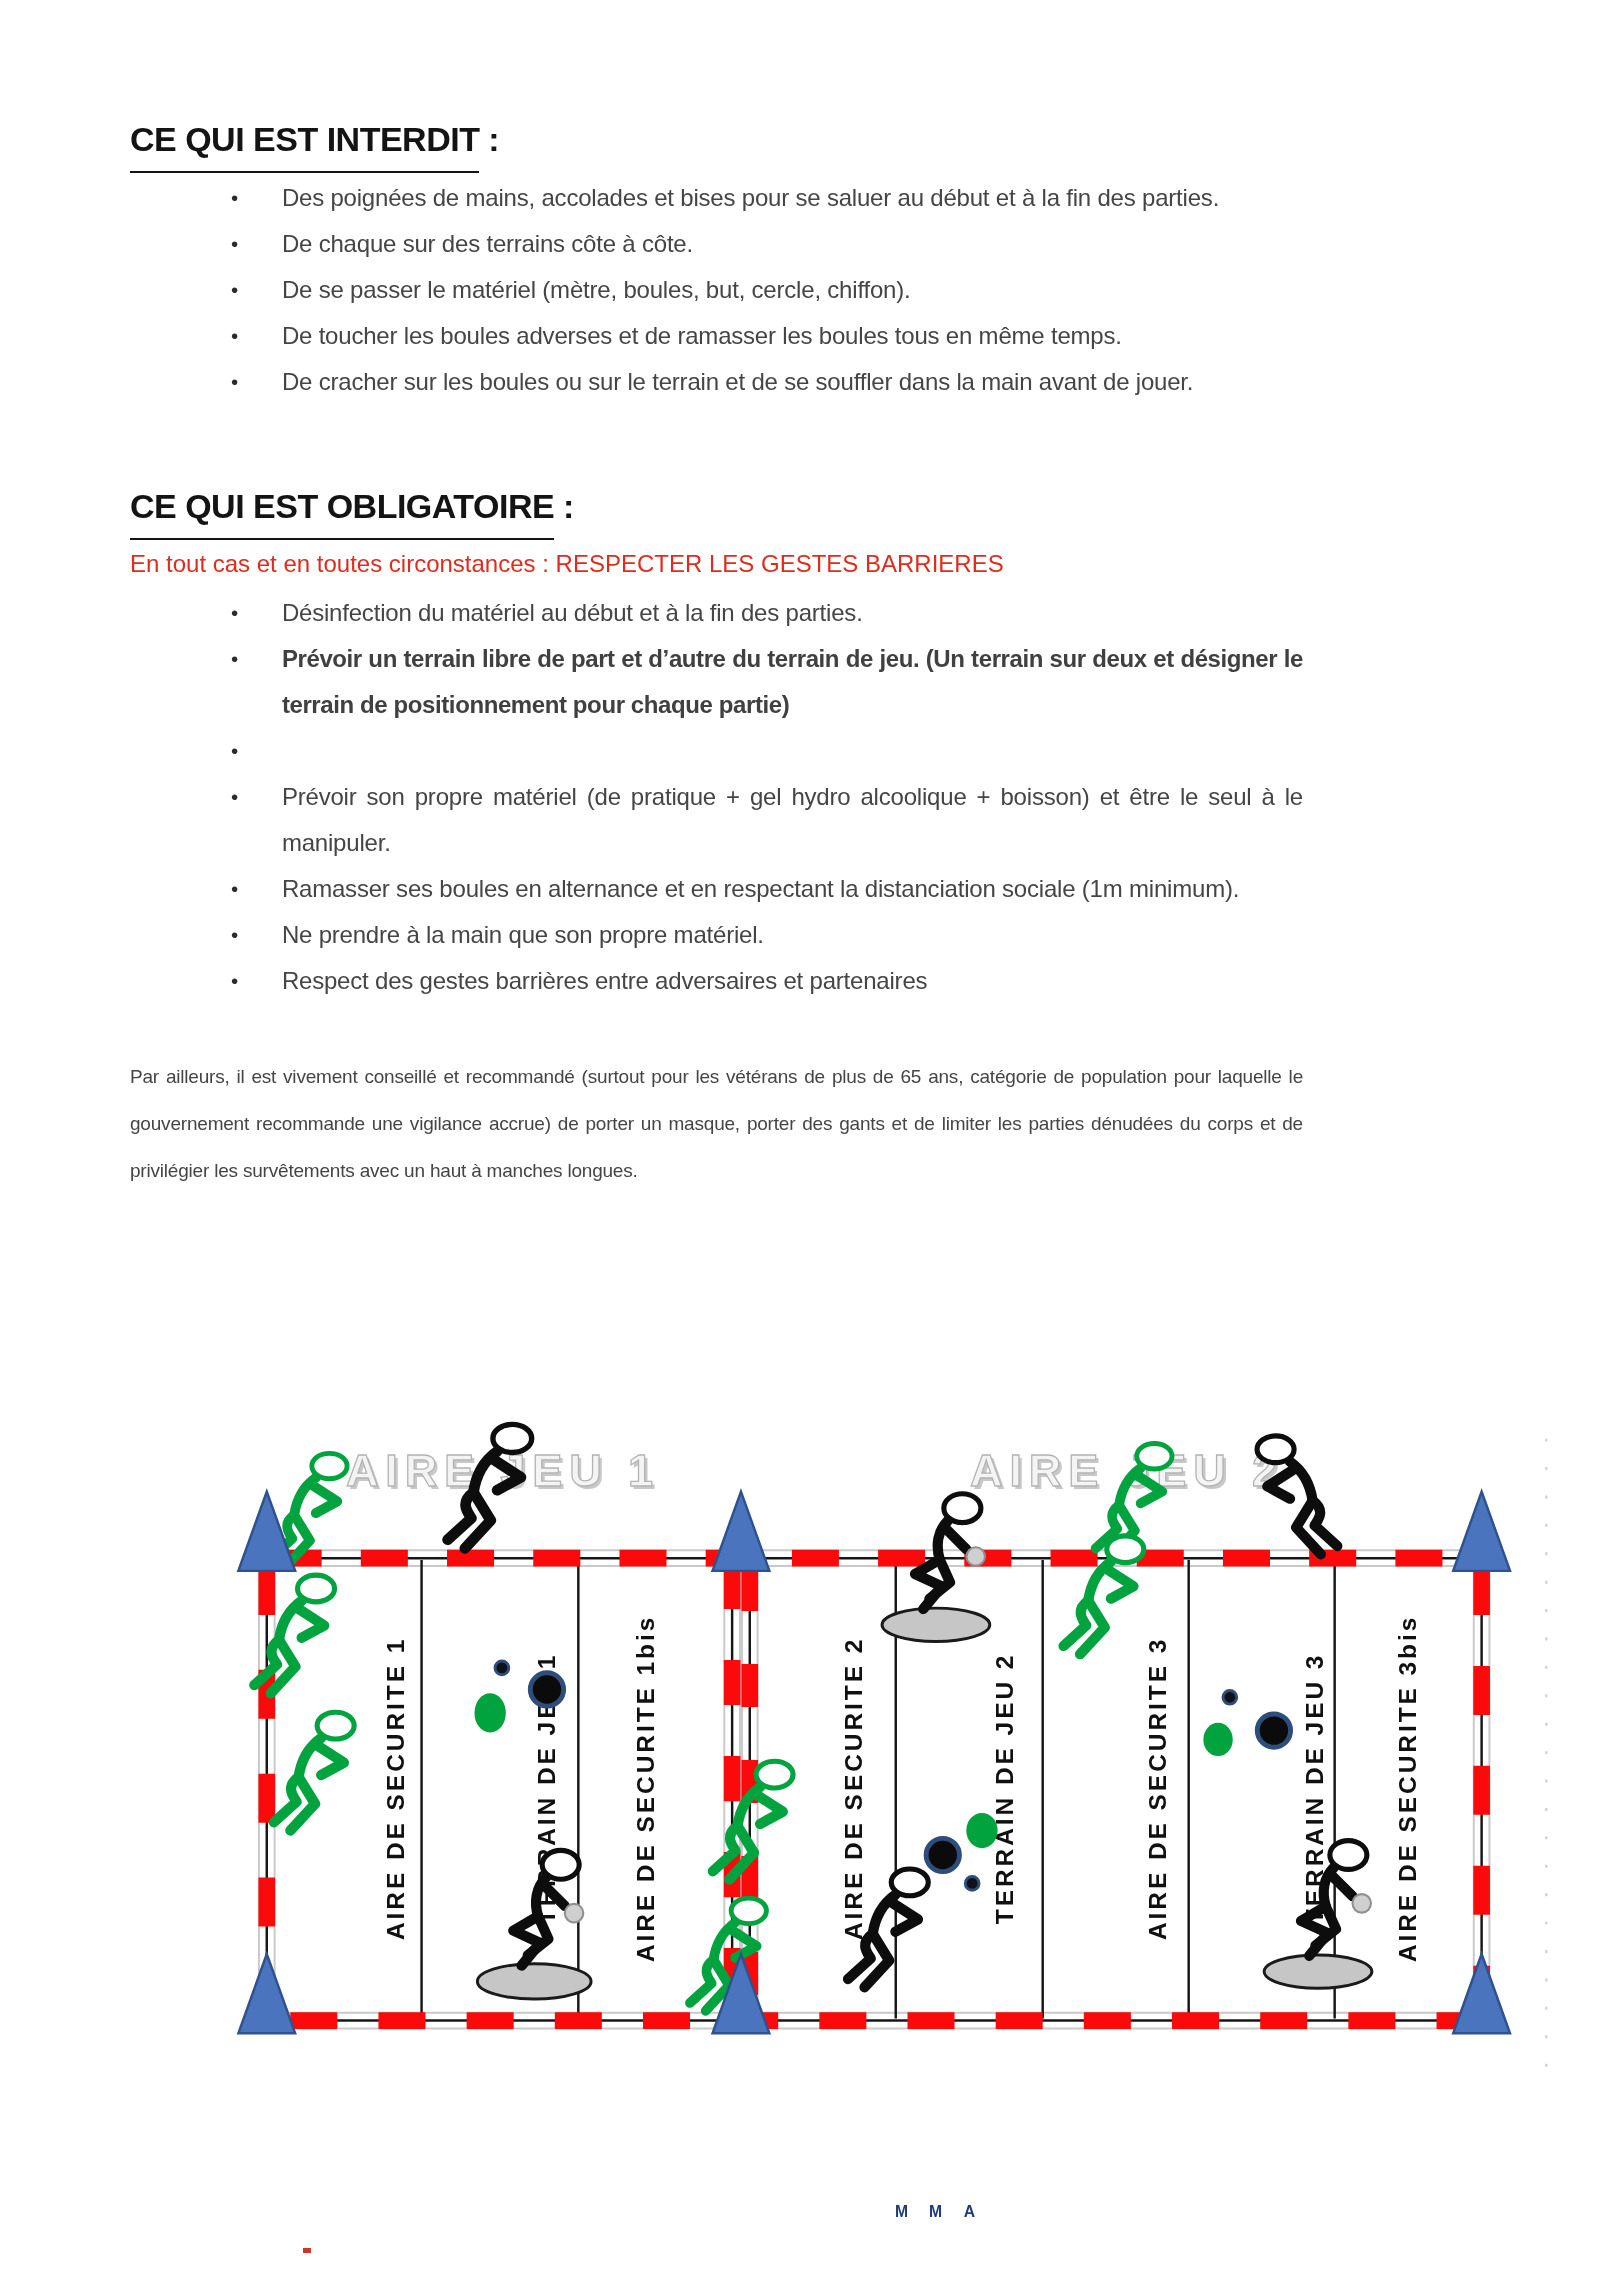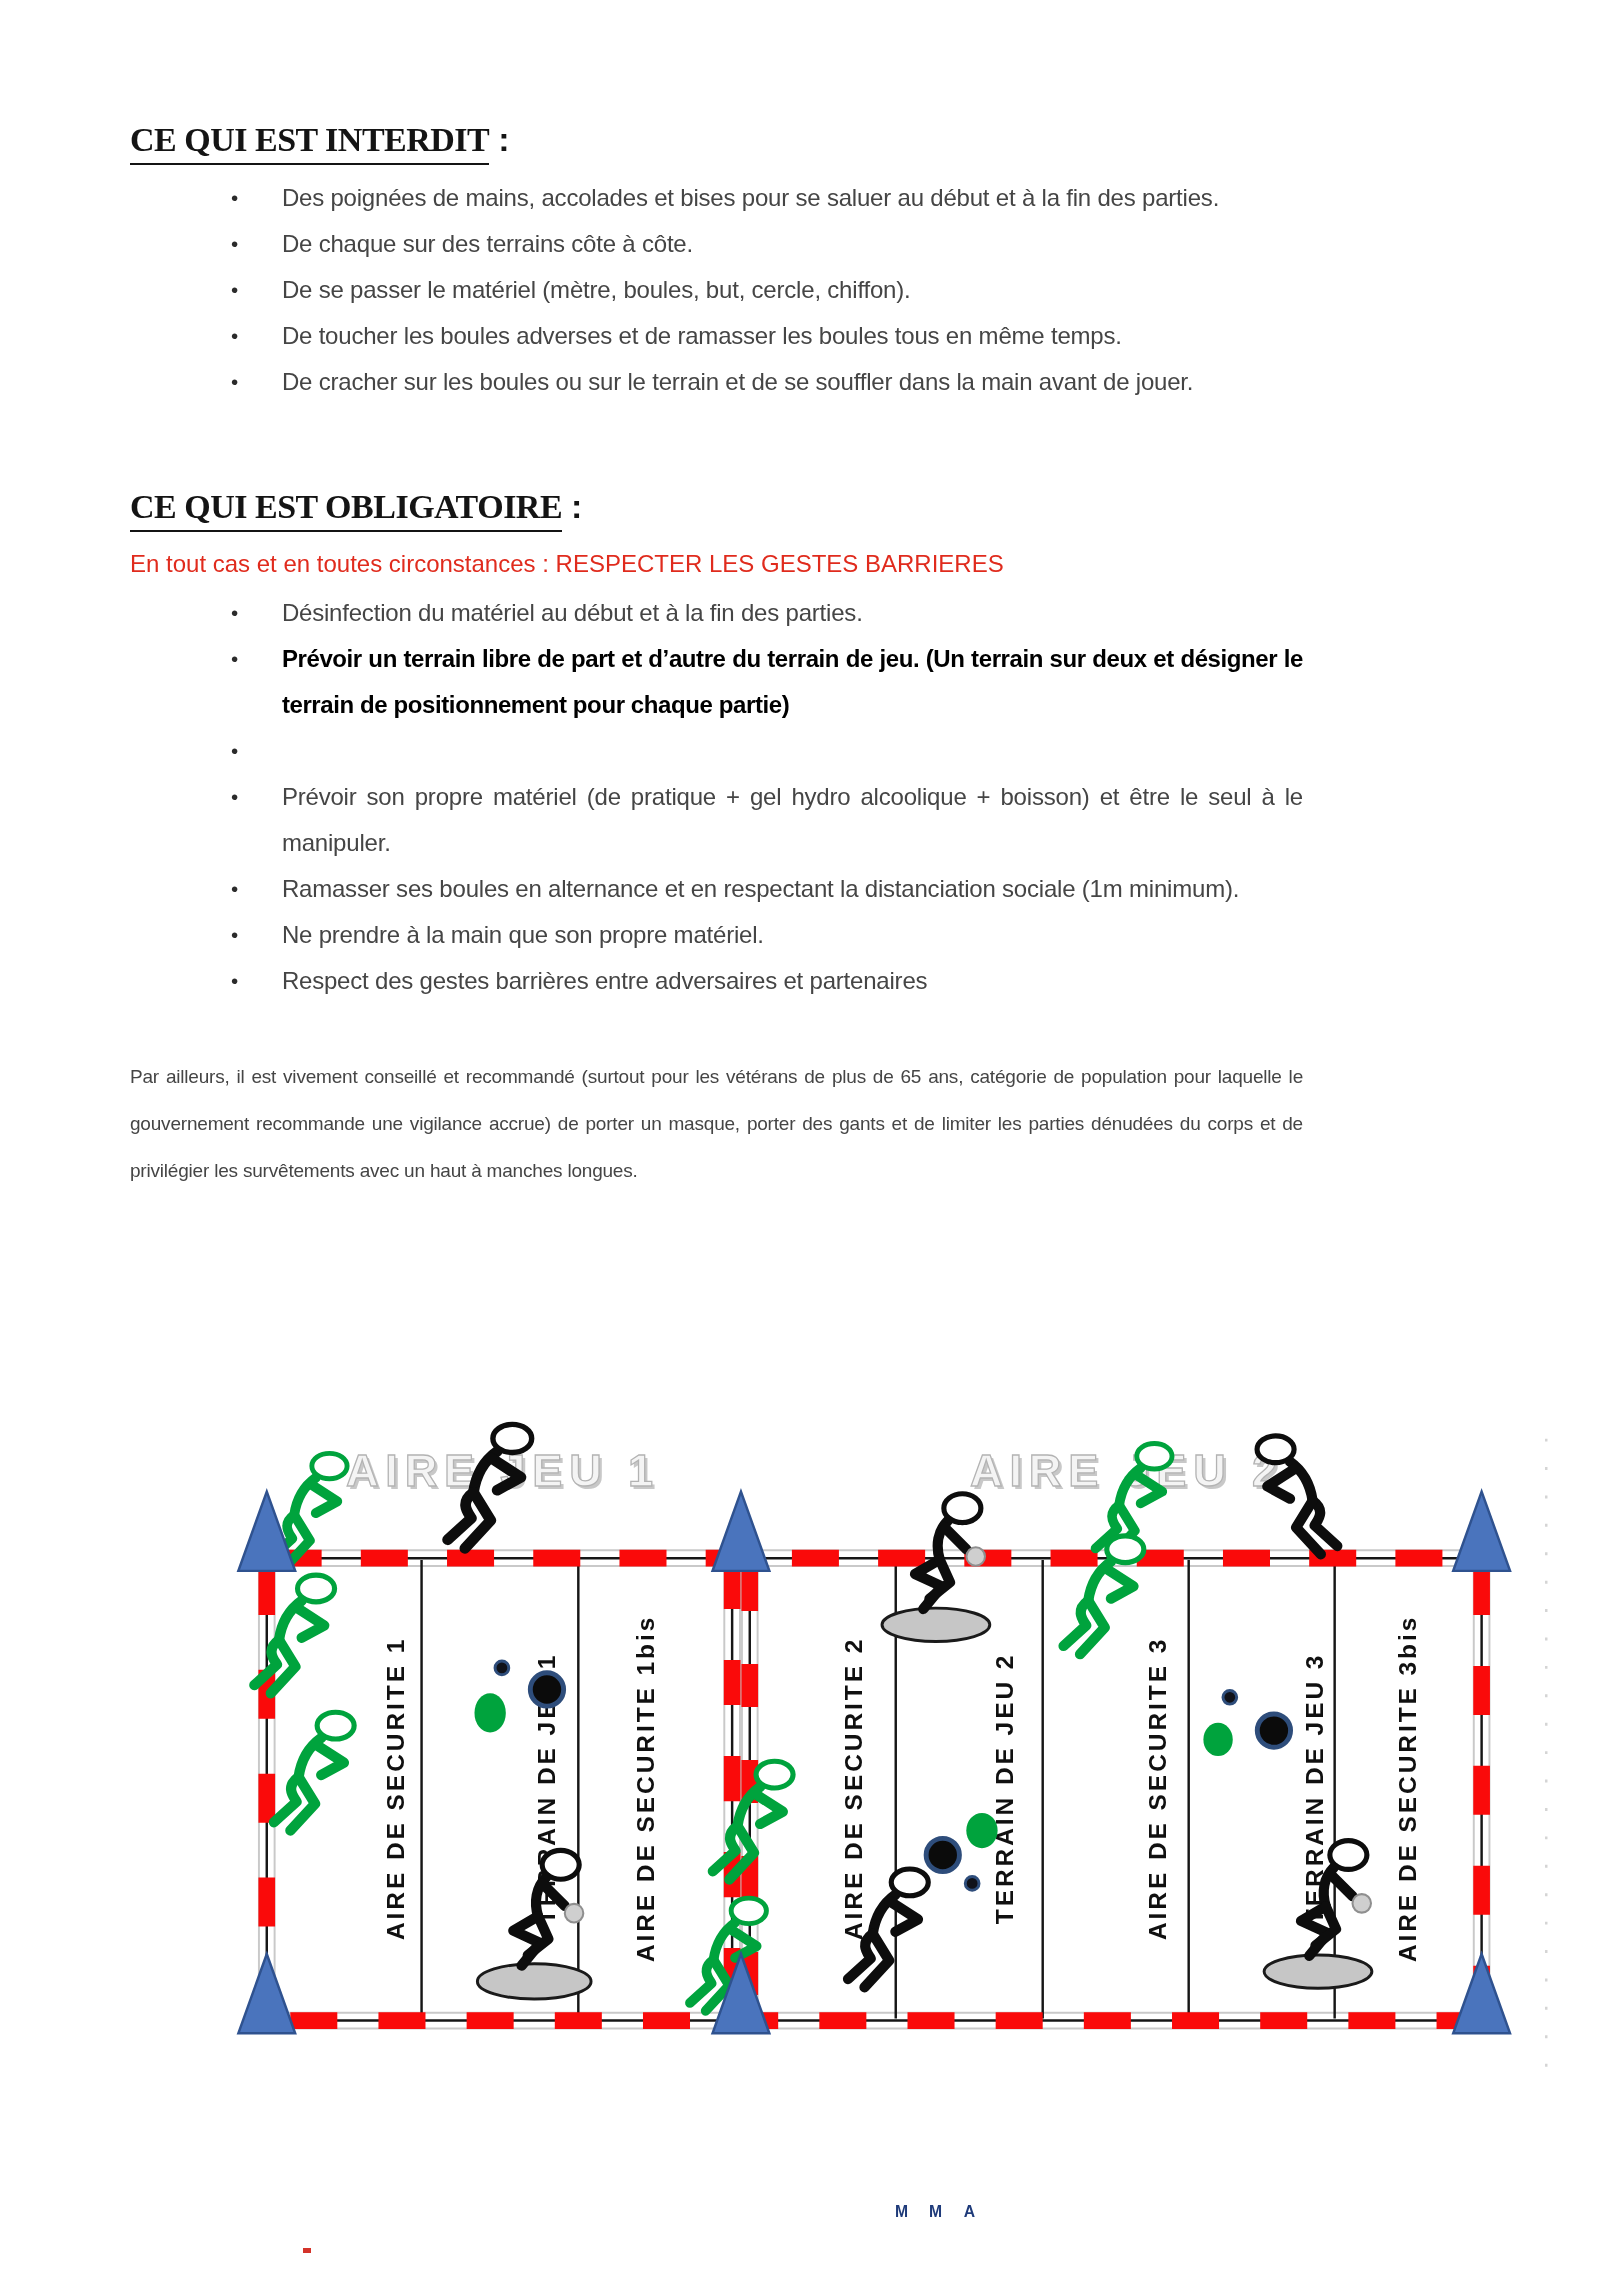--- a/index.html
+++ b/index.html
@@ -3,28 +3,28 @@
 <meta charset="utf-8">
 <style>
   html,body{margin:0;padding:0;}
   body{
     width:1622px;height:2293px;position:relative;background:#ffffff;
     font-family:"Liberation Sans",sans-serif;overflow:hidden;
   }
   
   .content{position:absolute;left:130px;top:120px;width:1173px;color:#454545;}
   .doc-heading{font-size:34px;font-weight:700;color:#141414;letter-spacing:-0.5px;margin:0 0 15.7px 0;}
-  .doc-heading .u{border-bottom:2.9px solid #141414;padding-bottom:5px;font-family:Liberation Serif, serif;}
+  .doc-heading .u{border-bottom:2.9px solid #141414;padding-bottom:13px;}
   .doc-heading .colon{white-space:pre;}
   .h-obligatoire{margin-top:82px;}
   .notice{color:#e02b1d;font-size:24px;line-height:45px;margin:9.8px 0 3.9px 0;font-weight:400;}
   .li{display:flex;padding-left:95px;}
   .li .dot{flex:0 0 51px;font-size:20.6px;line-height:46px;color:#2b2b2b;text-align:left;padding-left:5.9px;}
   .li .li-text{flex:1;text-align:justify;font-size:24px;line-height:46px;letter-spacing:-0.2px;}
-  .li.bold .li-text{font-weight:700;color:#000000;letter-spacing:-0.4px;}
+  .li.bold .li-text{font-weight:700;color:#404040;letter-spacing:-0.4px;}
   .para{margin-top:49px;text-align:justify;font-size:19px;line-height:47px;letter-spacing:-0.2px;}
   
   .diagram-svg{position:absolute;left:0;top:1421px;}
   .col-label{font-family:"Liberation Sans",sans-serif;font-size:25px;font-weight:700;letter-spacing:3px;fill:#101010;}
   .aire-title-shadow{font-size:46px;font-weight:700;letter-spacing:7px;fill:#bfbfbf;opacity:.85;}
   .aire-title{font-size:46px;font-weight:700;letter-spacing:7px;fill:#f4f4f4;stroke:#b3b3b3;stroke-width:1.3px;}
   
   .footer-svg{position:absolute;left:0;top:2137px;}
   .footer-item{position:absolute;color:#ffffff;text-align:center;}
   .divider{position:absolute;width:2px;height:57px;background:#ffffff;top:2204px;}

